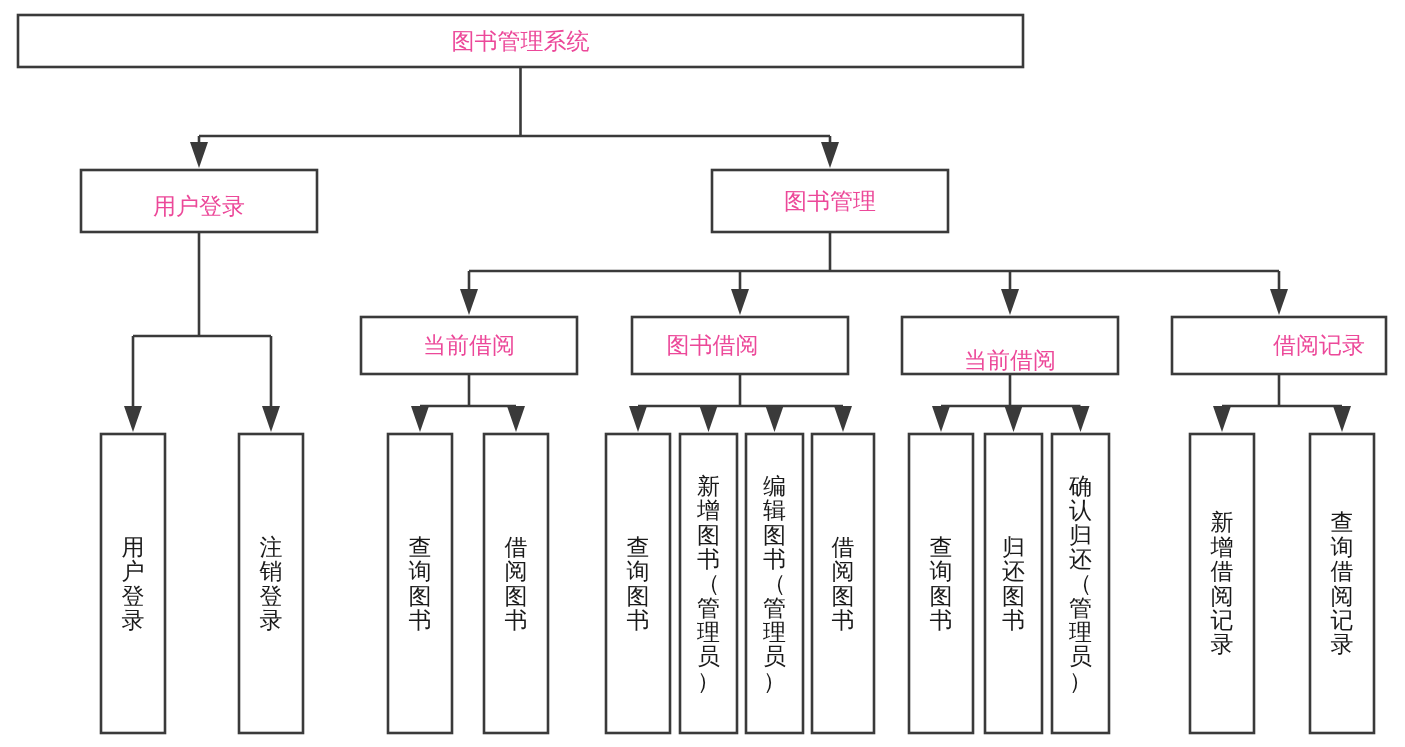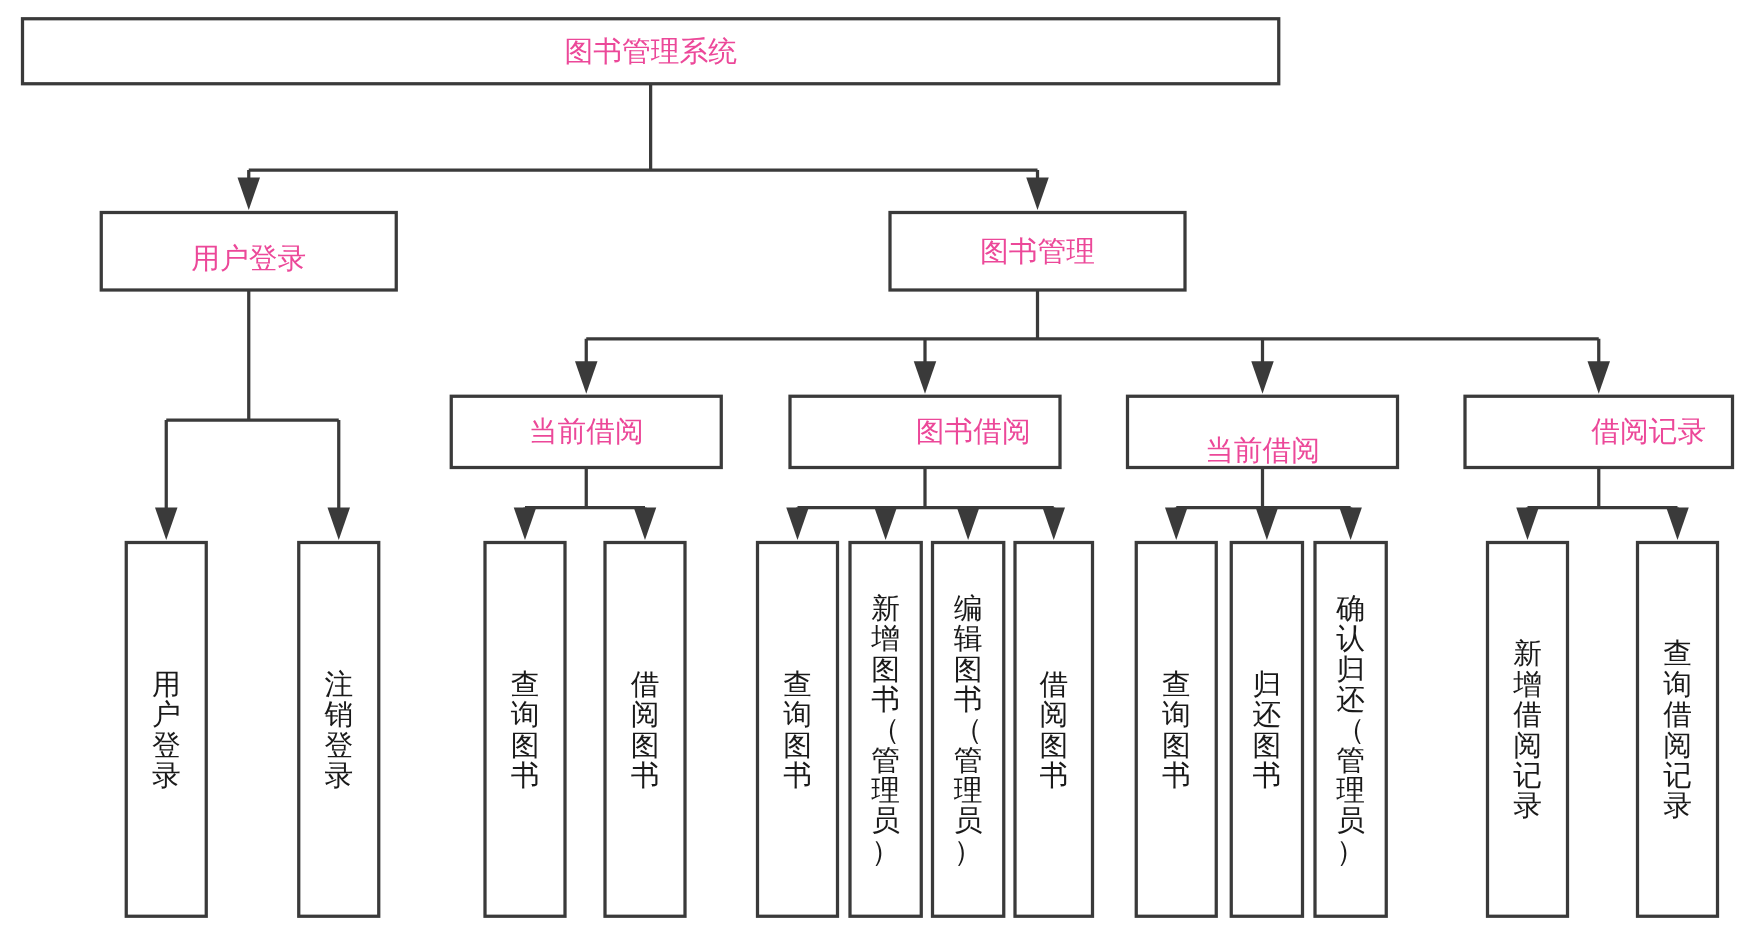--- a/index.html
+++ b/index.html
@@ -158,21 +158,21 @@
         <rect x="1190" y="434" width="64" height="299" class="node-box"></rect>
         <rect x="1310" y="434" width="64" height="299" class="node-box"></rect>
       </g>
   </svg>
 
   <div id="labels-layer">
       <div class="htext-wrap" style="left: 18px; top: 15px; width: 1005px; height: 52px;">图书管理系统</div>
       <div class="htext-wrap" style="left: 81px; top: 170px; width: 236px; height: 72px;">用户登录</div>
       <div class="htext-wrap" style="left: 712px; top: 170px; width: 236px; height: 62px;">图书管理</div>
       <div class="htext-wrap" style="left: 361px; top: 317px; width: 216px; height: 57px;">当前借阅</div>
-      <div class="htext-wrap" style="left: 664px; top: 317px; width: 229px; height: 57px;">图书借阅</div>
+      <div class="htext-wrap" style="left: 598px; top: 317px; width: 229px; height: 57px;">图书借阅</div>
       <div class="htext-wrap" style="left: 902px; top: 332px; width: 216px; height: 57px;">当前借阅</div>
       <div class="htext-wrap" style="left: 1172px; top: 317px; width: 214px; height: 57px; padding-left: 40px;">借阅记录</div>
       <div class="vtext-wrap" style="left: 101px; top: 434px; width: 64px; height: 299px;">
         <span>用</span>
         <span>户</span>
         <span>登</span>
         <span>录</span>
       </div>
       <div class="vtext-wrap" style="left: 239px; top: 434px; width: 64px; height: 299px;">
         <span>注</span>

